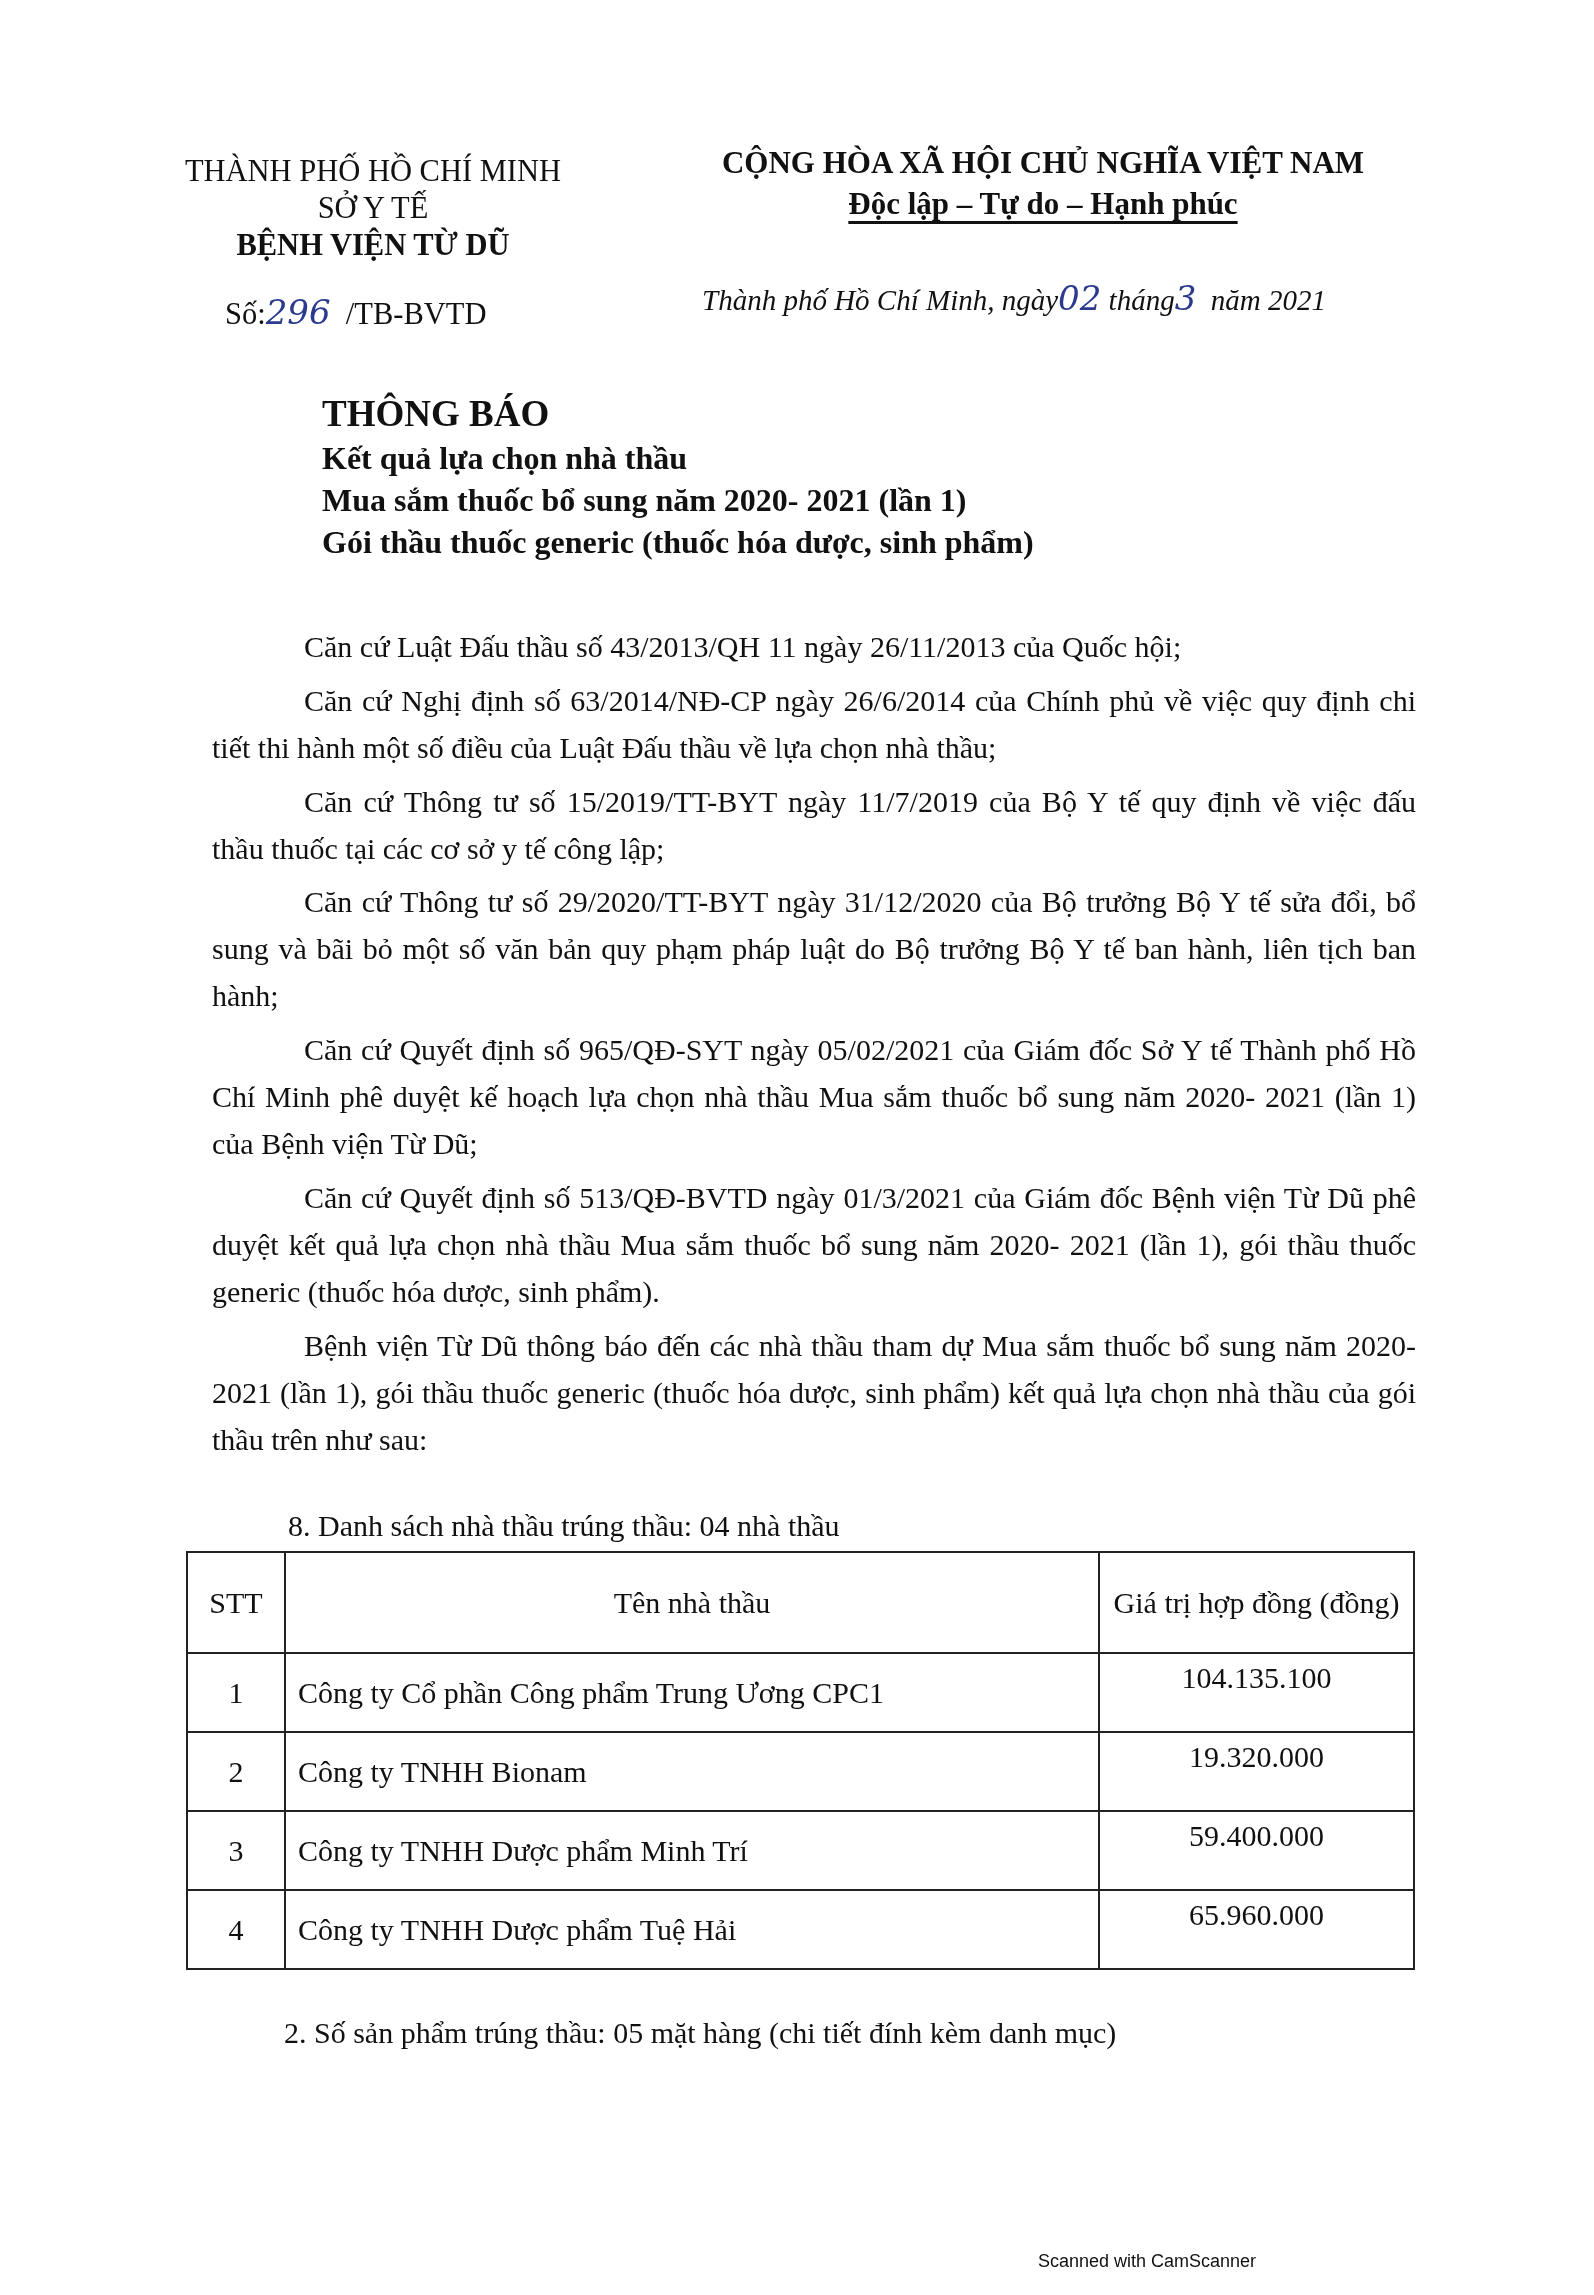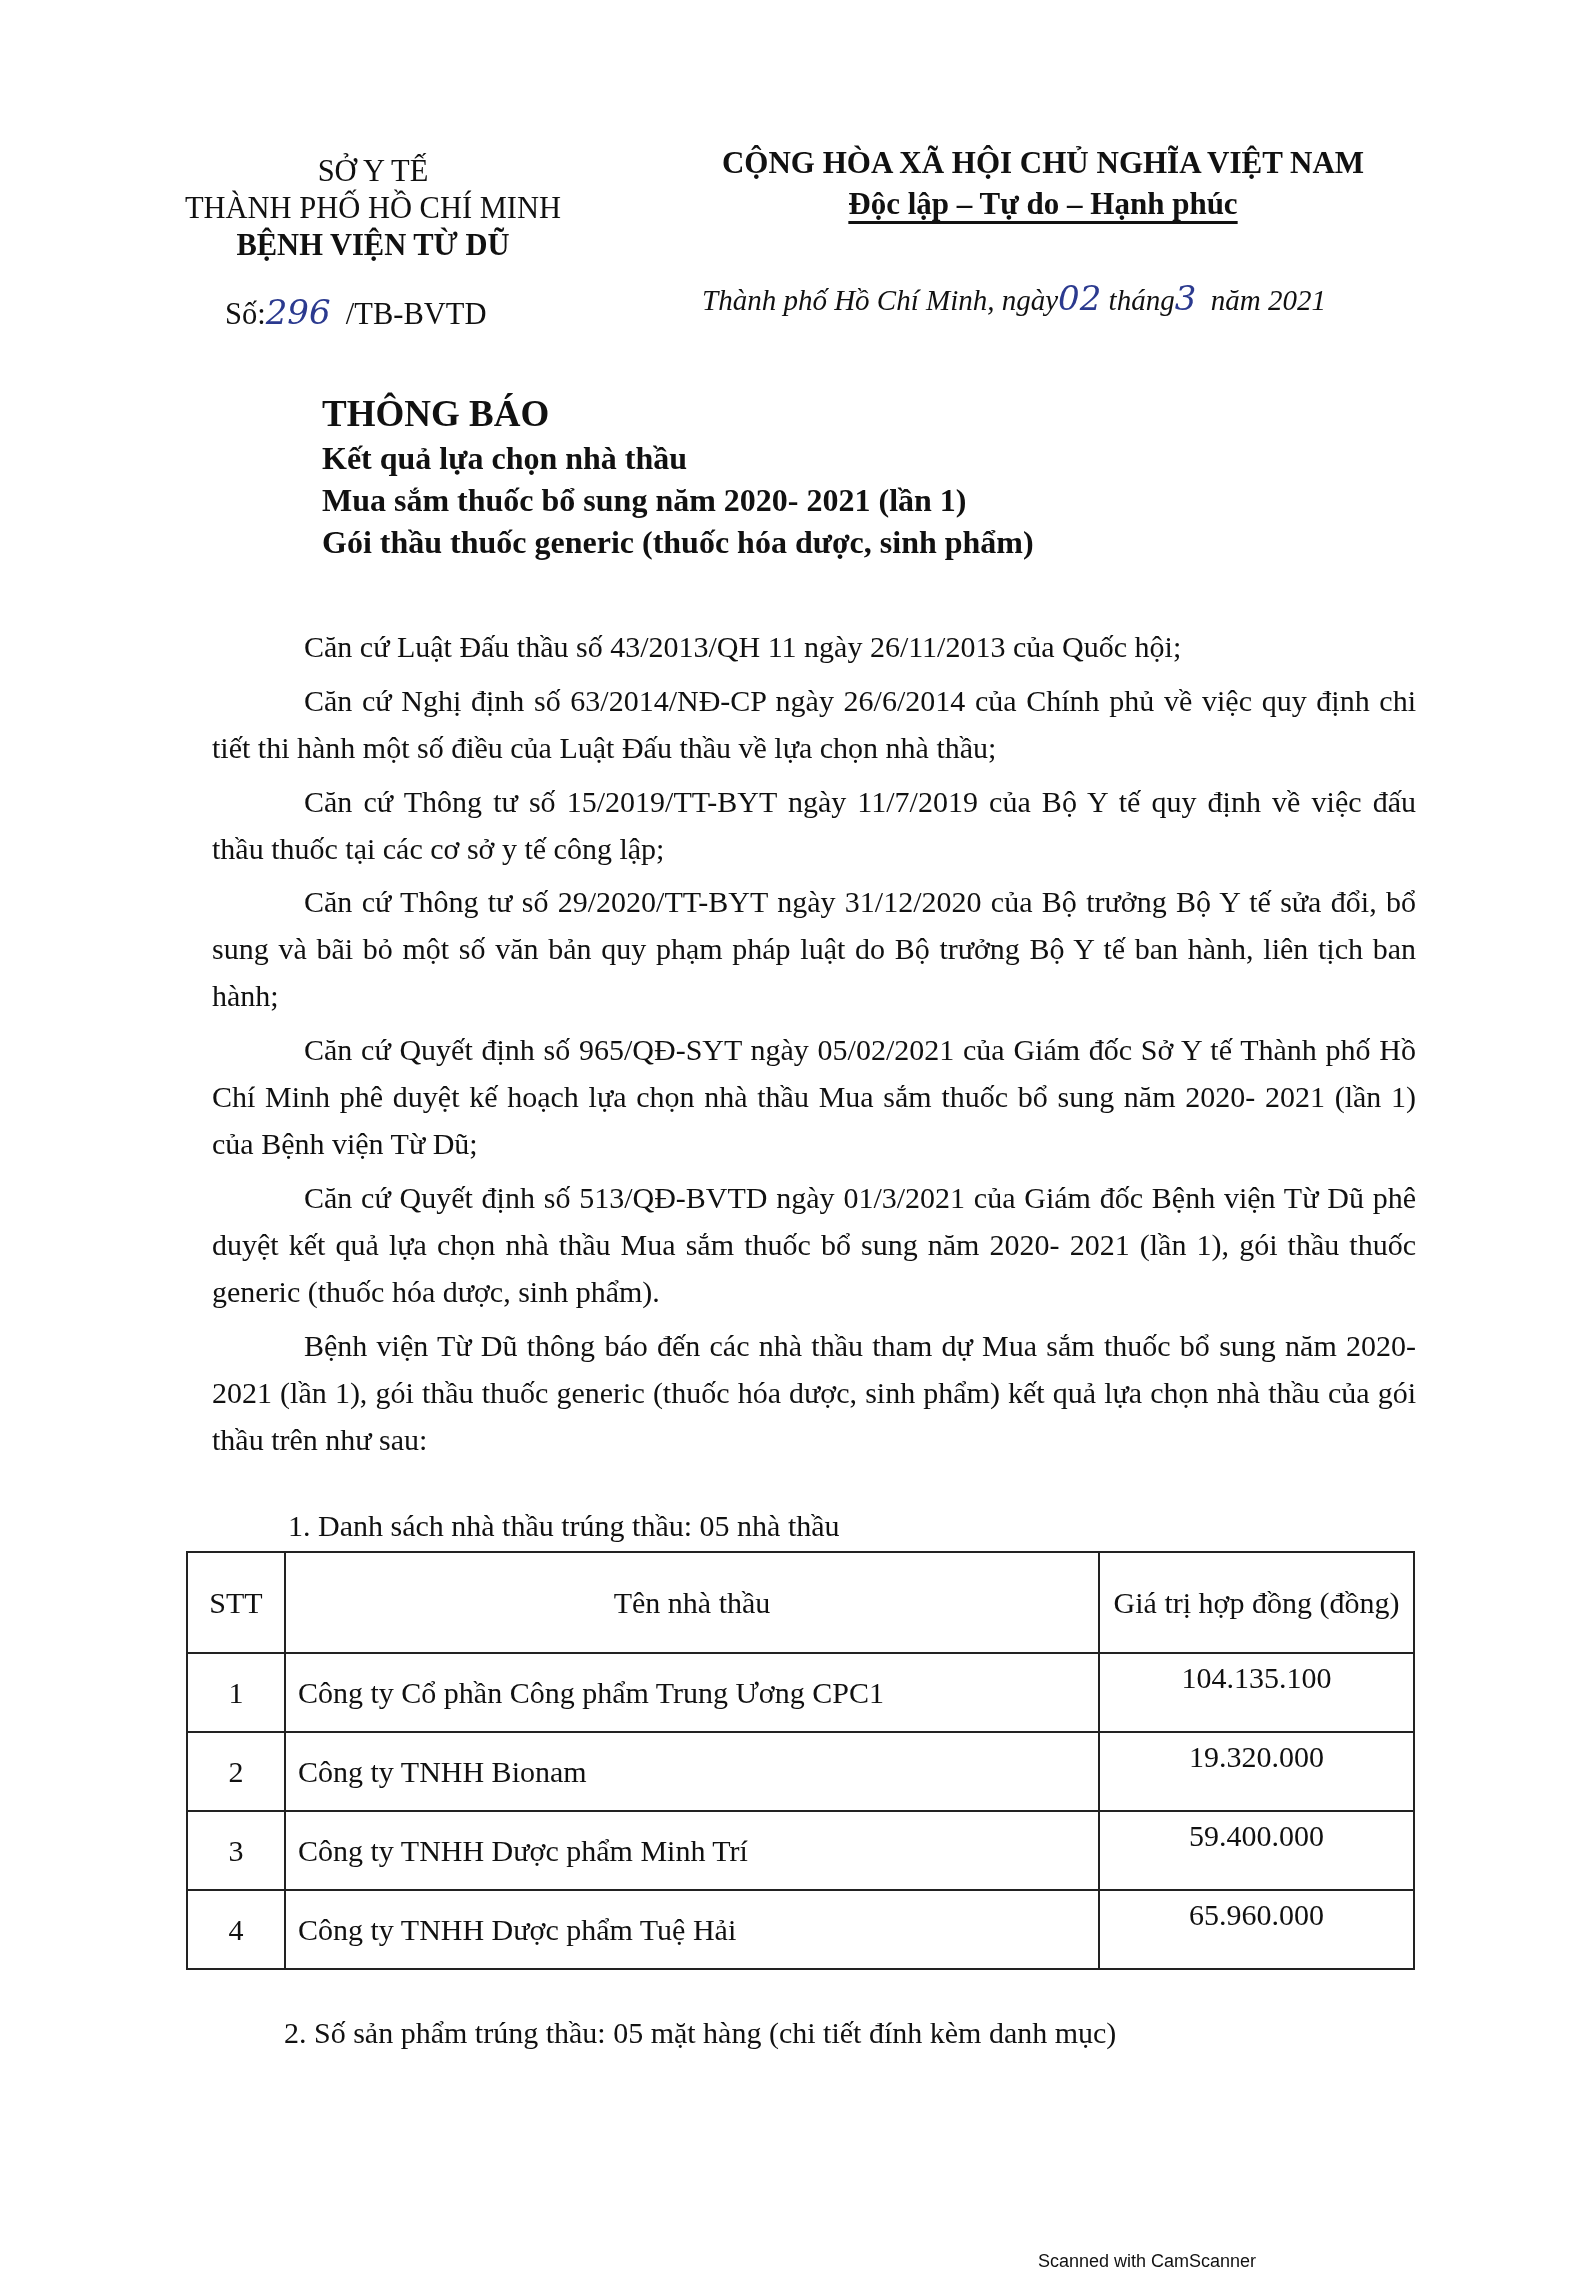--- a/index.html
+++ b/index.html
@@ -26,22 +26,22 @@
     .c-stt { width:72px; text-align:center; }
     .c-name { width:788px; }
     .c-val { text-align:center; vertical-align:top; }
     .list-item { font-size:30px; }
     .footer-mark { left:1038px; top:2251px; font-family:"Liberation Sans","DejaVu Sans",sans-serif; font-size:18px; color:#111; }
   </style>
 </head>
 <body>
 
 <div class="abs hdr-left">
+  <div>THÀNH PHỐ HỒ CHÍ MINH</div>
   <div>SỞ Y TẾ</div>
-  <div>THÀNH PHỐ HỒ CHÍ MINH</div>
   <div class="bold">BỆNH VIỆN TỪ DŨ</div>
 </div>
 
 <div class="abs docno">
   <span>Số:</span><span class="hand">296</span>&nbsp;&nbsp;<span>/TB-BVTD</span>
 </div>
 
 <div class="abs hdr-right">
   <div>CỘNG HÒA XÃ HỘI CHỦ NGHĨA VIỆT NAM</div>
   <div class="motto">Độc lập – Tự do – Hạnh phúc</div>
@@ -63,21 +63,21 @@
 <div class="abs body-text" style="top:623px;">
   <p class="para">Căn cứ Luật Đấu thầu số 43/2013/QH 11 ngày 26/11/2013 của Quốc hội;</p>
   <p class="para">Căn cứ Nghị định số 63/2014/NĐ-CP ngày 26/6/2014 của Chính phủ về việc quy định chi tiết thi hành một số điều của Luật Đấu thầu về lựa chọn nhà thầu;</p>
   <p class="para">Căn cứ Thông tư số 15/2019/TT-BYT ngày 11/7/2019 của Bộ Y tế quy định về việc đấu thầu thuốc tại các cơ sở y tế công lập;</p>
   <p class="para">Căn cứ Thông tư số 29/2020/TT-BYT ngày 31/12/2020 của Bộ trưởng Bộ Y tế sửa đổi, bổ sung và bãi bỏ một số văn bản quy phạm pháp luật do Bộ trưởng Bộ Y tế ban hành, liên tịch ban hành;</p>
   <p class="para">Căn cứ Quyết định số 965/QĐ-SYT ngày 05/02/2021 của Giám đốc Sở Y tế Thành phố Hồ Chí Minh phê duyệt kế hoạch lựa chọn nhà thầu Mua sắm thuốc bổ sung năm 2020- 2021 (lần 1) của Bệnh viện Từ Dũ;</p>
   <p class="para">Căn cứ Quyết định số 513/QĐ-BVTD ngày 01/3/2021 của Giám đốc Bệnh viện Từ Dũ phê duyệt kết quả lựa chọn nhà thầu Mua sắm thuốc bổ sung năm 2020- 2021 (lần 1), gói thầu thuốc generic (thuốc hóa dược, sinh phẩm).</p>
   <p class="para">Bệnh viện Từ Dũ thông báo đến các nhà thầu tham dự Mua sắm thuốc bổ sung năm 2020- 2021 (lần 1), gói thầu thuốc generic (thuốc hóa dược, sinh phẩm) kết quả lựa chọn nhà thầu của gói thầu trên như sau:</p>
 </div>
 
-<div class="abs list-item" style="left:288px; top:1509px;">1.  Danh sách nhà thầu trúng thầu: 05 nhà thầu</div>
+<div class="abs list-item" style="left:288px; top:1509px;">8.  Danh sách nhà thầu trúng thầu: 04 nhà thầu</div>
 
 <table class="contractors">
   <thead>
     <tr>
       <th class="c-stt">STT</th>
       <th class="c-name">Tên nhà thầu</th>
       <th>Giá trị hợp đồng (đồng)</th>
     </tr>
   </thead>
   <tbody>

